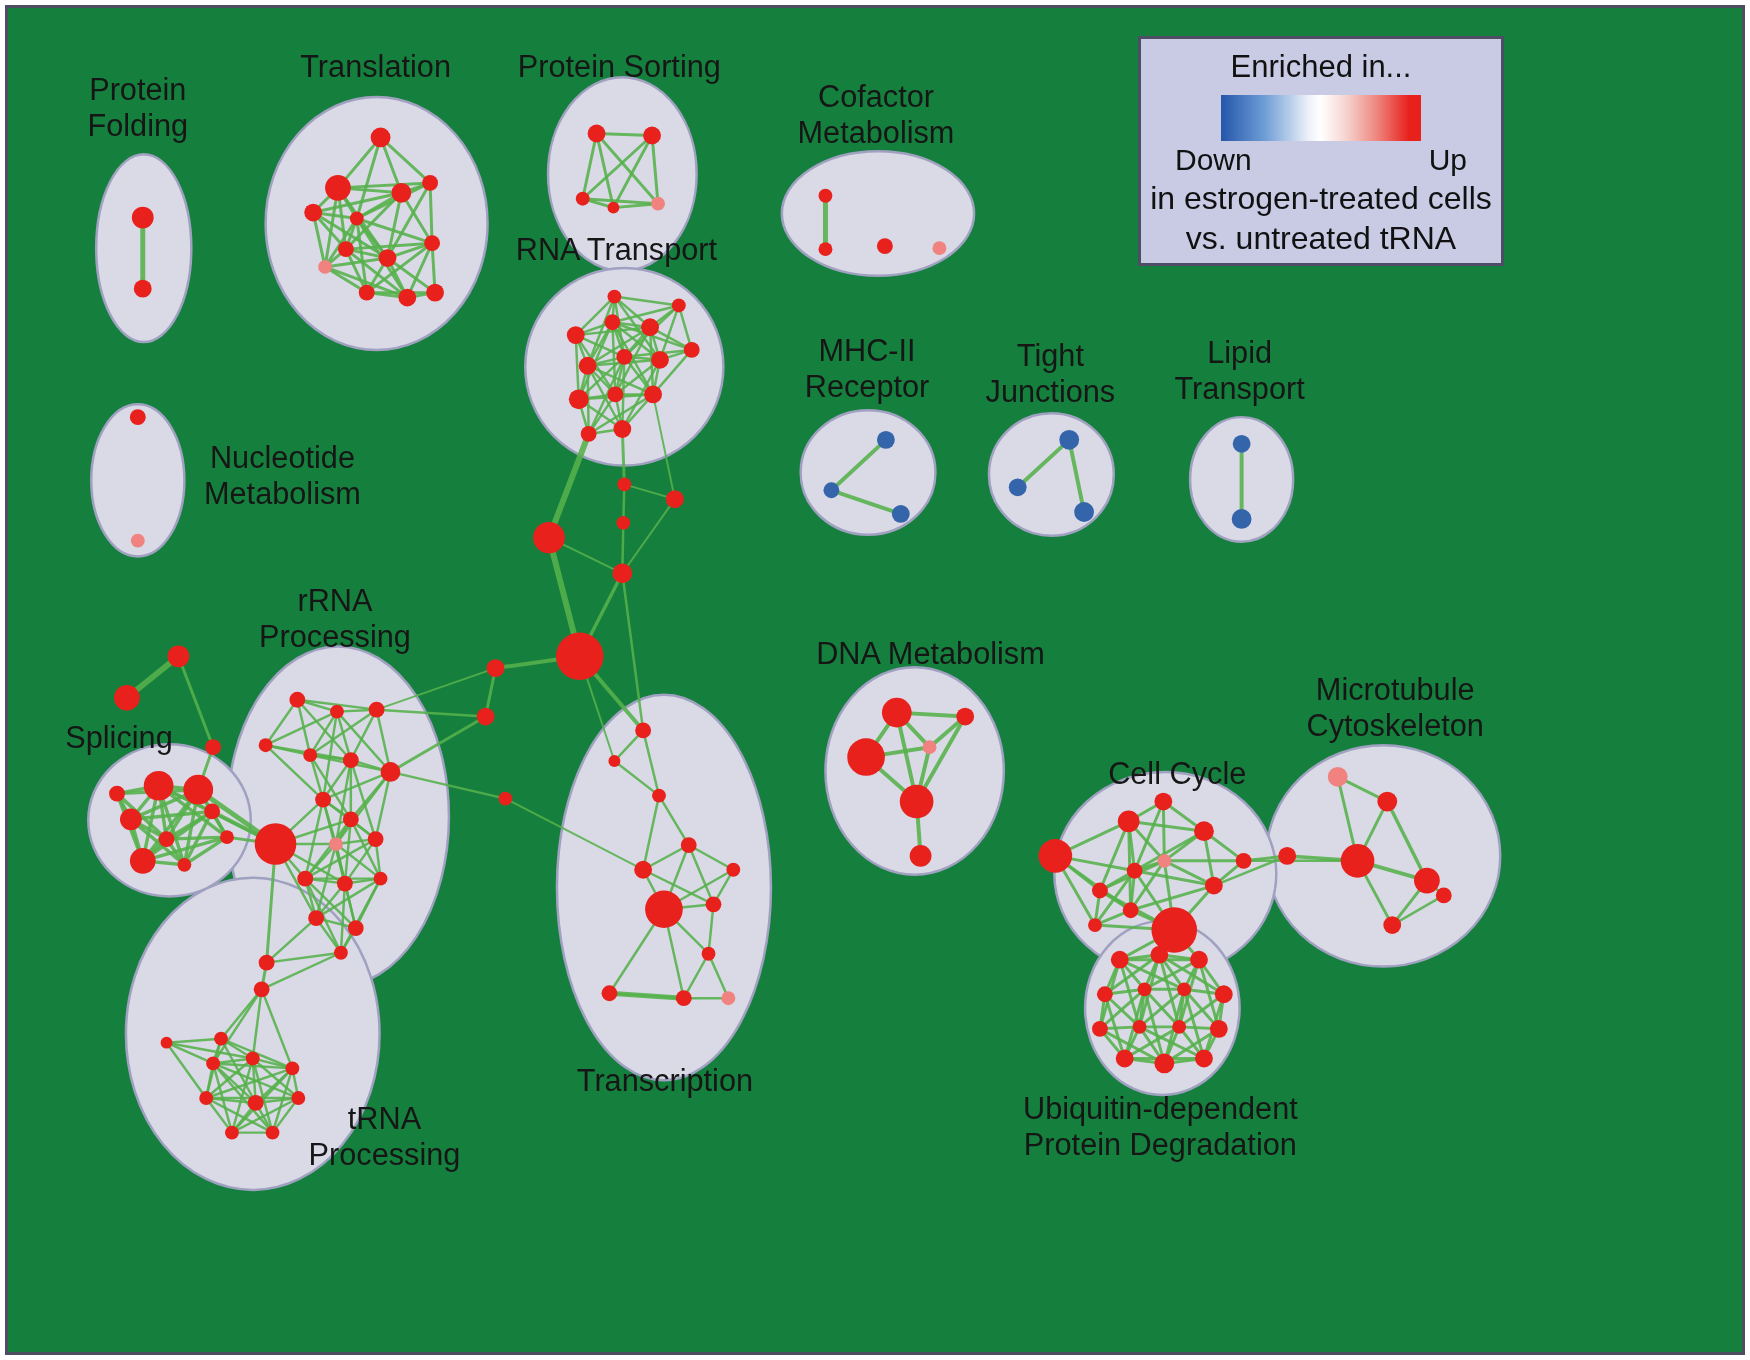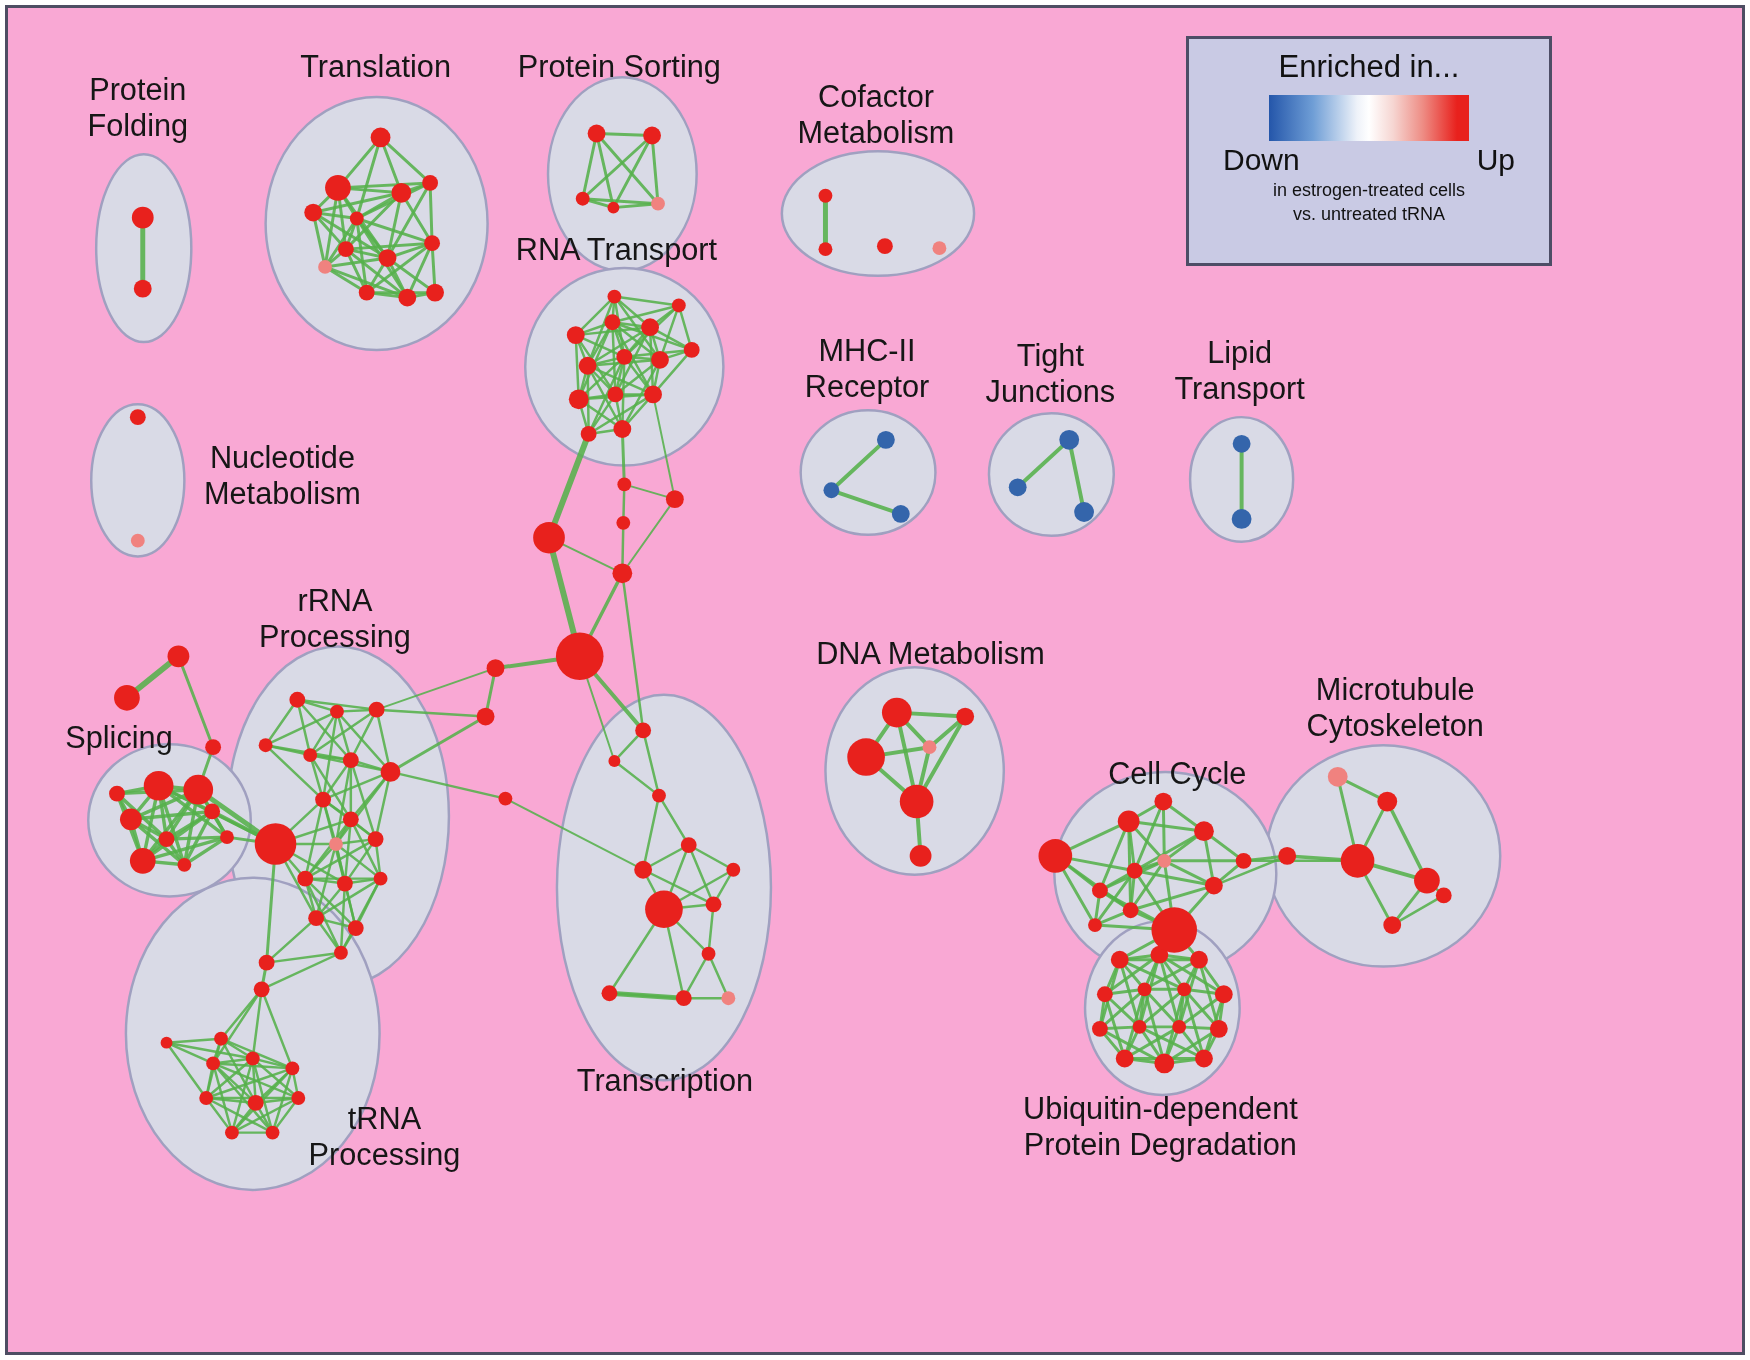--- a/index.html
+++ b/index.html
@@ -3,31 +3,31 @@
 <meta charset="utf-8">
 <style>
   html,body{margin:0;padding:0;background:#ffffff;}
   body{width:1750px;height:1360px;position:relative;font-family:"Liberation Sans",sans-serif;}
   .figure{position:absolute;left:5px;top:5px;right:5px;bottom:5px;box-sizing:border-box;
           border:3px solid #4e4e63;background:#c7c8e3;overflow:hidden;}
   .net-svg{position:absolute;left:0;top:0;width:100%;height:100%;}
   .cluster{fill:#d9dae6;stroke:#a0a0c0;stroke-width:2.5;}
   .clabel{font-family:"Liberation Sans",sans-serif;font-size:31px;fill:#161616;text-anchor:middle;}
   .edge{stroke-linecap:round;}
-  .legend{position:absolute;left:1178px;top:28px;width:366px;height:230px;box-sizing:border-box;
+  .legend{position:absolute;left:1130px;top:28px;width:366px;height:230px;box-sizing:border-box;
           border:3px solid #4d4d66;background:#c9cae4;color:#111;text-align:center;}
   .legend-title{font-size:31px;margin-top:10px;}
   .legend-bar{width:200px;height:46px;margin:10px auto 2px auto;}
   .legend-row{display:flex;justify-content:space-between;padding:0 34px;font-size:30px;margin-top:2px;}
-  .legend-caption{font-size:18px;margin-top:3px;}
+  .legend-caption{font-size:32px;margin-top:3px;}
 </style>
 </head>
 <body>
 
-<div class="figure" style="background: #f9a8d4; border-color: rgb(78, 78, 99);">
+<div class="figure" style="background: #15803d; border-color: rgb(78, 78, 99);">
   <svg class="net-svg" viewBox="0 0 1750 1360" preserveAspectRatio="none">
       <g>
         <ellipse cx="372" cy="218" rx="112" ry="128" class="cluster" fill="#d9dae6" stroke="#a0a0c0"></ellipse>
         <ellipse cx="137" cy="243" rx="48" ry="95" class="cluster" fill="#d9dae6" stroke="#a0a0c0"></ellipse>
         <ellipse cx="620" cy="168" rx="75" ry="98" class="cluster" fill="#d9dae6" stroke="#a0a0c0"></ellipse>
         <ellipse cx="878" cy="208" rx="97" ry="63" class="cluster" fill="#d9dae6" stroke="#a0a0c0"></ellipse>
         <ellipse cx="622" cy="363" rx="100" ry="100" class="cluster" fill="#d9dae6" stroke="#a0a0c0"></ellipse>
         <ellipse cx="131" cy="478" rx="47" ry="77" class="cluster" fill="#d9dae6" stroke="#a0a0c0"></ellipse>
         <ellipse cx="868" cy="470" rx="68" ry="63" class="cluster" fill="#d9dae6" stroke="#a0a0c0"></ellipse>
         <ellipse cx="1053" cy="472" rx="63" ry="62" class="cluster" fill="#d9dae6" stroke="#a0a0c0"></ellipse>

